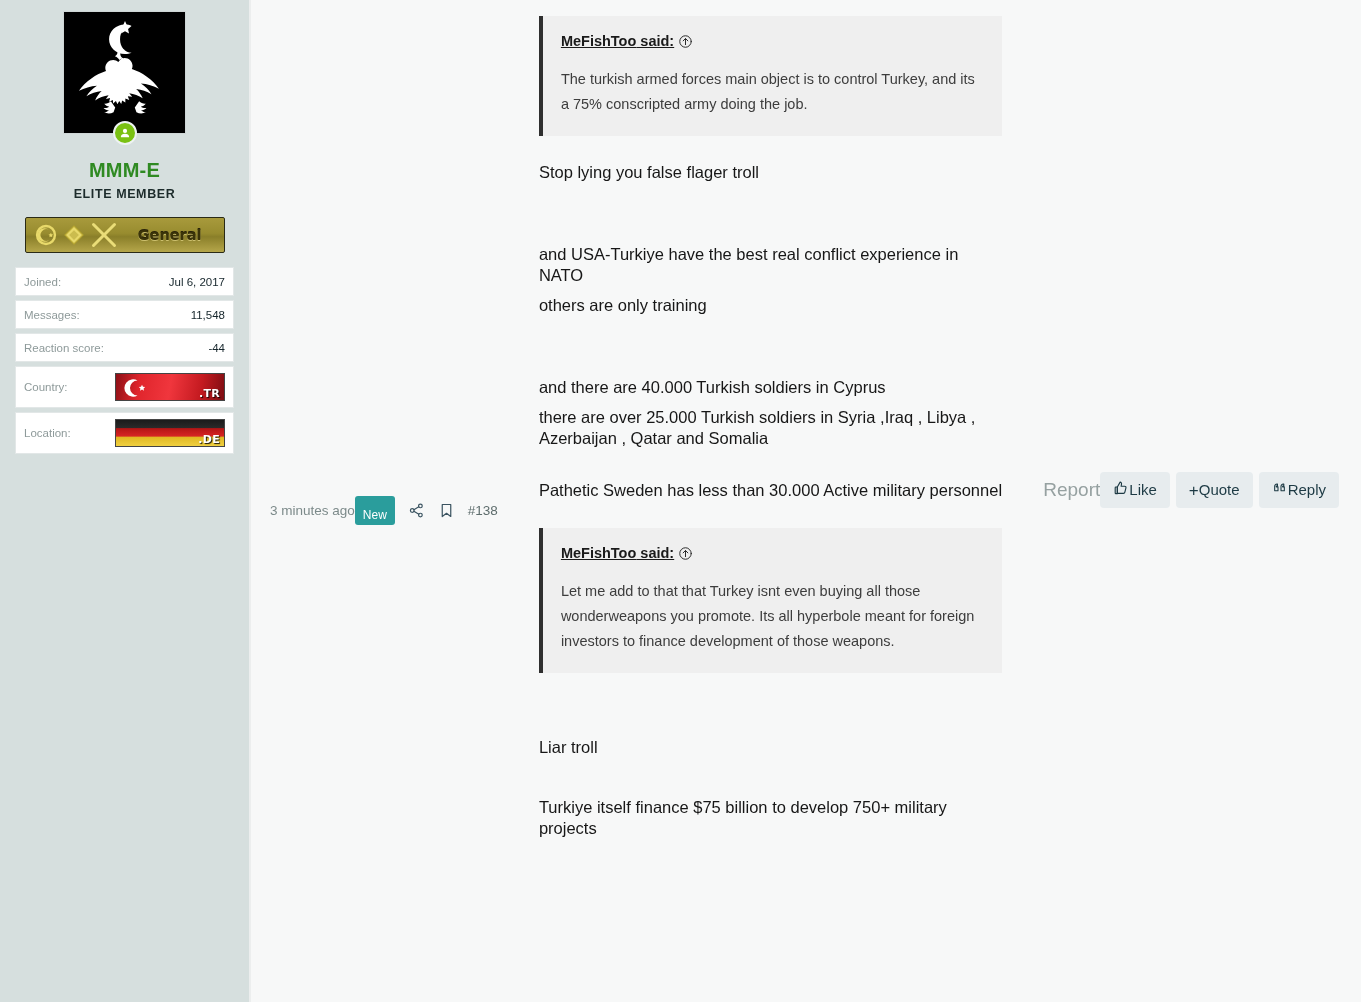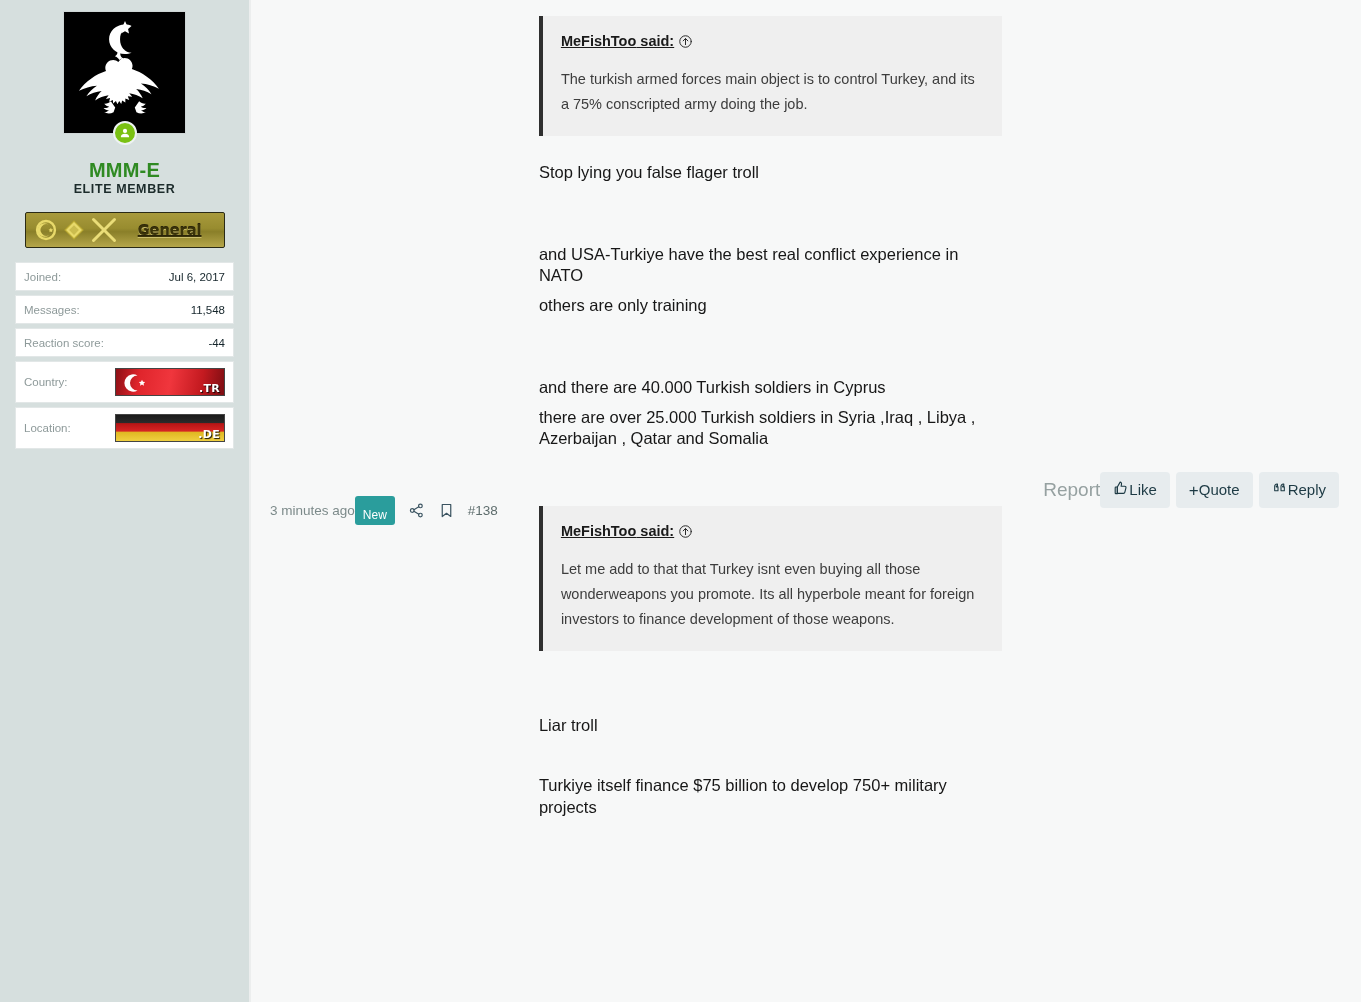--- a/index.html
+++ b/index.html
@@ -31,38 +31,37 @@
     width: 24px; height: 24px; border-radius: 50%;
     background: #7ac113; border: 2px solid #eef3f2;
     display: flex; align-items: center; justify-content: center;
   }
   .online-badge svg { width: 14px; height: 14px; }
   .username {
     margin-top: 19px; font-size: 20px; font-weight: bold;
     color: #2f8a22; letter-spacing: .2px;
   }
   .usertitle {
-    font-size: 12.5px; font-weight: bold;
+    margin-top: 5px; font-size: 12.5px; font-weight: bold;
     color: #1c2b2b; letter-spacing: .6px;
   }
   .rank-badge {
     margin-top: 16px; width: 200px; height: 36px;
     border: 1px solid #2a2a16; border-radius: 2px;
     background: linear-gradient(180deg,#a89a3c 0%,#988c2f 45%,#8a7f29 55%,#b5a64a 100%);
     display: flex; align-items: center; padding: 0 7px;
     position: relative; overflow: hidden;
   }
   .rank-icons { display: flex; align-items: center; gap: 2px; }
   .rank-icons svg { display: block; }
   .rank-label {
     position: absolute; right: 22px; top: 50%; transform: translateY(-50%);
     font-size: 14.5px; font-weight: bold; color: #3b3409;
     text-shadow: 0 1px 0 #ccbf6d, 0 -1px 0 #2a240a;
     font-family: "DejaVu Sans", sans-serif;
-    text-decoration: underline;
   }
   .stats { margin-top: 14px; width: 219px; }
   .stat-row {
     display: flex; justify-content: space-between; align-items: center;
     background: #fff; border: 1px solid #e2e7e7;
     padding: 6px 8px; margin-bottom: 4px; min-height: 29px;
   }
   .stat-label { font-size: 11.5px; color: #8e9a9a; }
   .stat-value { font-size: 11.5px; color: #15252b; font-weight: 500; }
   .flag-chip {
@@ -266,20 +265,21 @@
       <div class="spacer-lg"></div>
       <div class="spacer-lg"></div>
       <div class="para">and USA-Turkiye have the best real conflict experience in NATO</div>
       <div class="spacer-sm"></div>
       <div class="para">others are only training</div>
       <div class="spacer-xl"></div>
       <div class="para">and there are 40.000 Turkish soldiers in Cyprus</div>
       <div class="spacer-sm"></div>
       <div class="para">there are over 25.000 Turkish soldiers in Syria ,Iraq , Libya , Azerbaijan , Qatar and Somalia</div>
       <div class="spacer-lg"></div>
+      <div class="para">Pathetic Sweden has less than 30.000 Active military personnel</div>
       <div style="height:26px"></div>
 
       <div class="quote">
         <div class="quote-attrib">
           <span class="quote-author">
             <span>MeFishToo</span><span> said:</span>
           </span>
           <span class="quote-jump">
             <svg viewBox="0 0 24 24" fill="none" stroke="currentColor" stroke-width="1.6" stroke-linecap="round" stroke-linejoin="round" aria-hidden="true">
               <circle cx="12" cy="12" r="9.2"></circle>

